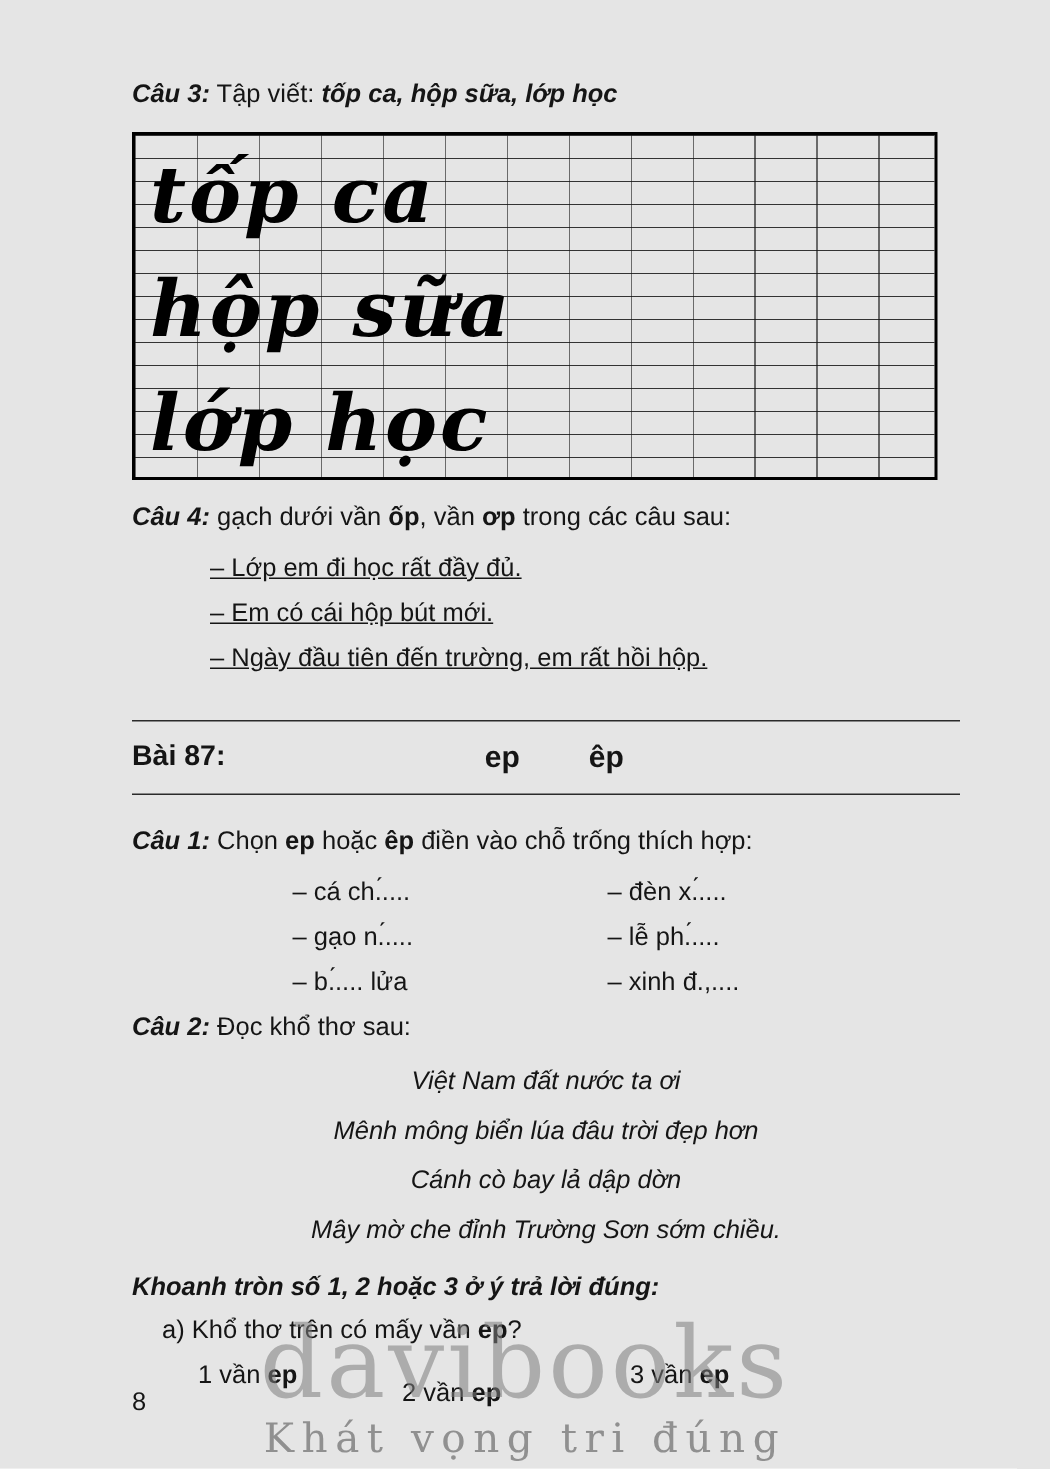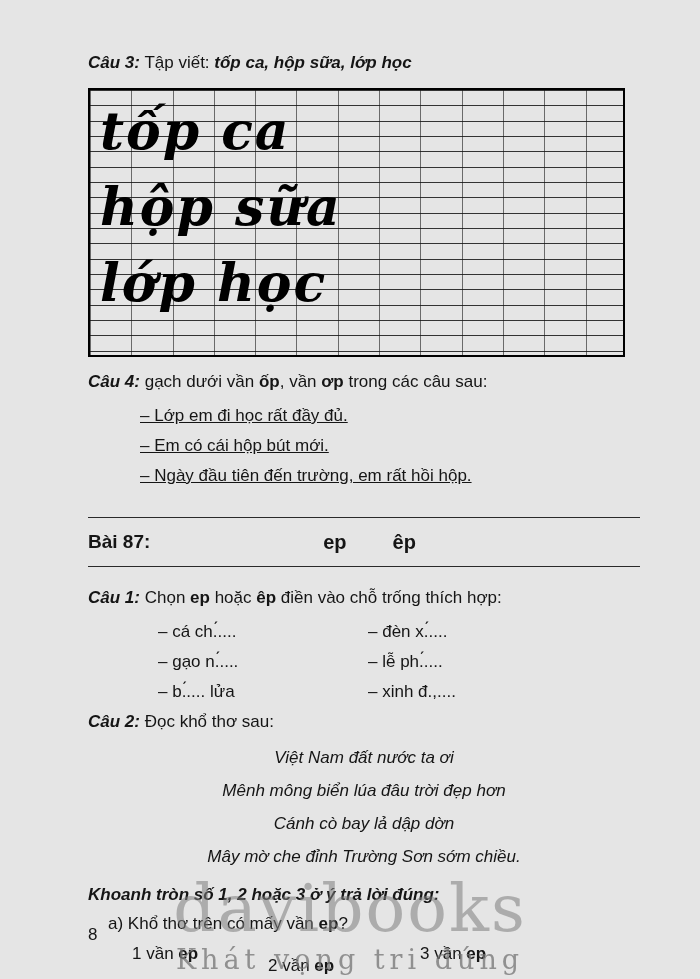--- a/index.html
+++ b/index.html
@@ -15,21 +15,21 @@
   .content { position: absolute; left: 88px; top: 52px; width: 552px; }
 
   .line { font-size: 17px; line-height: 22px; }
   .bi { font-weight: bold; font-style: italic; }
   .b  { font-weight: bold; }
 
   
   .hw-grid {
     margin-top: 14px;
     position: relative;
-    width: 537px; height: 269px;
+    width: 537px; height: 232px;
     border: 2px solid #000;
     background-image:
       repeating-linear-gradient(to bottom, rgba(20,20,20,0.85) 0, rgba(20,20,20,0.85) 1px, transparent 1px, transparent 15.33px),
       repeating-linear-gradient(to right, rgba(40,40,40,0.65) 0, rgba(40,40,40,0.65) 1px, transparent 1px, transparent 41.3px);
   }
   .hw-row {
     position: absolute; left: 10px; height: 76px;
     display: flex; align-items: flex-end;
     font-family: "DejaVu Serif", serif;
     font-style: italic; font-weight: bold;
@@ -48,21 +48,21 @@
   .bai-header { position: relative; height: 48px; display: flex; align-items: center; }
   .bai-label { font-weight: bold; font-size: 19px; }
   .bai-title {
     position: absolute; left: 50%; transform: translateX(-44%);
     display: flex; gap: 46px; font-weight: bold; font-size: 20px;
   }
 
   .cau1-line { margin-top: 20px; }
   .fill-items { margin-top: 8px; padding-left: 70px; }
   .fill-row { display: flex; font-size: 17px; line-height: 30px; }
-  .fill-left { width: 210px; }
+  .fill-left { width: 210px; margin-left: 37px; }
 
   .cau2-line { margin-top: 4px; }
   .poem { margin-top: 8px; text-align: center; font-style: italic; }
   .poem p { font-size: 17px; line-height: 33px; }
 
   .khoanh { margin-top: 12px; font-size: 17px; }
   .qa-line { margin-top: 5px; padding-left: 20px; font-size: 17px; line-height: 28px; }
   .options { margin-top: 6px; padding-left: 44px; display: flex; font-size: 17px; }
   .option { white-space: nowrap; }
   .option.o1 { width: 136px; }

